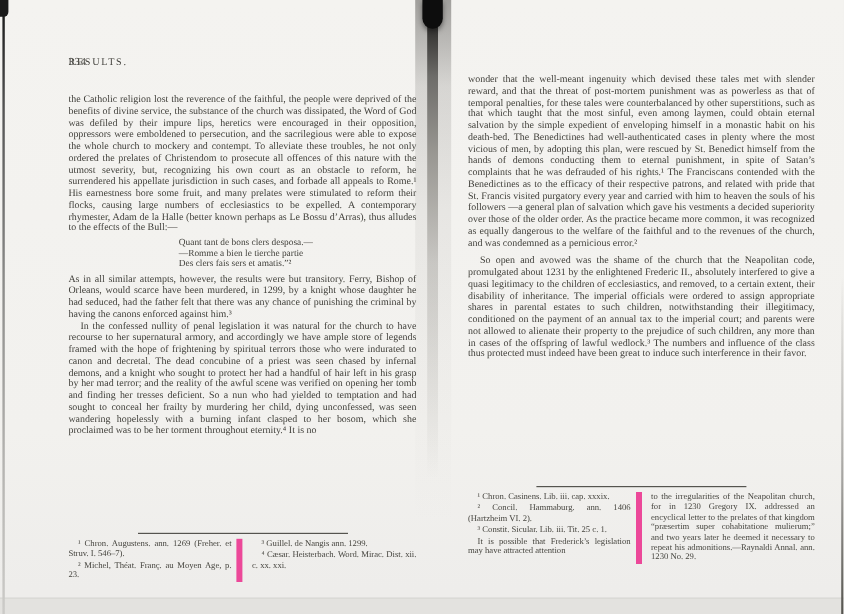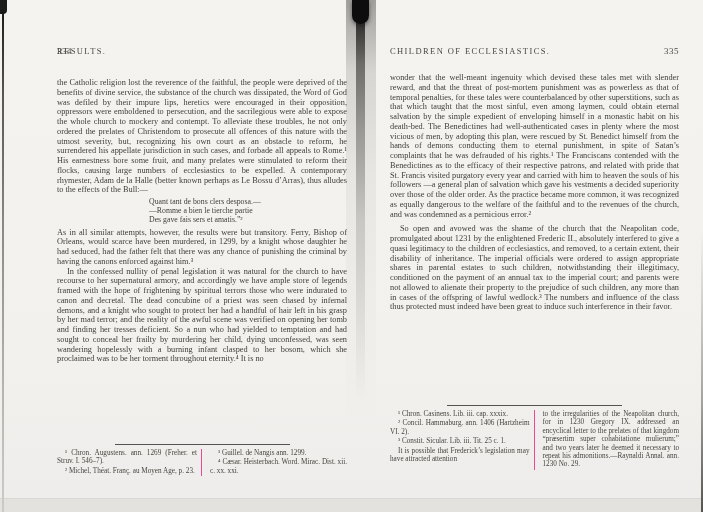--- a/index.html
+++ b/index.html
@@ -41,21 +41,21 @@
 
   .verse{margin:2px 0 3px 92px;font-size:7.8px;line-height:9.2px;text-align:left;}
   .verse-line{white-space:nowrap;}
 
   .footnotes{position:absolute;left:0;right:0;}
   .page-left  .footnotes{top:398px;}
   .page-right .footnotes{top:359px;}
   .fn-rule{width:175px;height:0;border-top:1px solid #55544f;margin:0 auto 4px auto;}
   .fn-cols{display:flex;font-size:7.2px;line-height:8.4px;text-align:justify;color:#46453f;}
   .fn-col{width:50%;box-sizing:border-box;}
-  .fn-col-left{padding-right:4px;border-right:1px solid #ec4899;}
+  .fn-col-left{padding-right:4px;border-right:5px solid #ec4899;}
   .fn-col-right{padding-left:8px;}
   .fn{margin:0 0 1px 0;text-indent:8px;}
   .fn.flush{text-indent:0;}
 </style>
 </head>
 <body>
 
 <div class="scan-bg"></div>
 <div class="bottom-band"></div>
 <div class="left-edge-line"></div>
@@ -68,45 +68,41 @@
 <div class="page page-left">
   <div class="running-head">
     <span class="pagenum">334</span>
     <span class="head-title">RESULTS.</span>
   </div>
   <div class="body-text">
     <p class="para">the Catholic religion lost the reverence of the faithful, the people were deprived of the benefits of divine service, the substance of the church was dissipated, the Word of God was defiled by their impure lips, heretics were encouraged in their opposition, oppressors were emboldened to persecution, and the sacrilegious were able to expose the whole church to mockery and contempt. To alleviate these troubles, he not only ordered the prelates of Christendom to prosecute all offences of this nature with the utmost severity, but, recognizing his own court as an obstacle to reform, he surrendered his appellate jurisdiction in such cases, and forbade all appeals to Rome.¹ His earnestness bore some fruit, and many prelates were stimulated to reform their flocks, causing large numbers of ecclesiastics to be expelled. A contemporary rhymester, Adam de la Halle (better known perhaps as Le Bossu d’Arras), thus alludes to the effects of the Bull:—</p>
     <div class="verse">
       <div class="verse-line">Quant tant de bons clers desposa.—</div>
       <div class="verse-line">—Romme a bien le tierche partie</div>
-      <div class="verse-line">Des gave fais sers et amatis.”²</div>
+      <div class="verse-line">Des clers fais sers et amatis.”²</div>
     </div>
     <p class="para">As in all similar attempts, however, the results were but transitory. Ferry, Bishop of Orleans, would scarce have been murdered, in 1299, by a knight whose daughter he had seduced, had the father felt that there was any chance of punishing the criminal by having the canons enforced against him.³</p>
     <p class="para indent">In the confessed nullity of penal legislation it was natural for the church to have recourse to her supernatural armory, and accordingly we have ample store of legends framed with the hope of frightening by spiritual terrors those who were indurated to canon and decretal. The dead concubine of a priest was seen chased by infernal demons, and a knight who sought to protect her had a handful of hair left in his grasp by her mad terror; and the reality of the awful scene was verified on opening her tomb and finding her tresses deficient. So a nun who had yielded to temptation and had sought to conceal her frailty by murdering her child, dying unconfessed, was seen wandering hopelessly with a burning infant clasped to her bosom, which she proclaimed was to be her torment throughout eternity.⁴ It is no</p>
   </div>
   <div class="footnotes">
     <div class="fn-rule"></div>
     <div class="fn-cols">
       <div class="fn-col fn-col-left">
         <p class="fn">¹ Chron. Augustens. ann. 1269 (Freher. et Struv. I. 546–7).</p>
         <p class="fn">² Michel, Théat. Franç. au Moyen Age, p. 23.</p>
       </div>
       <div class="fn-col fn-col-right">
         <p class="fn">³ Guillel. de Nangis ann. 1299.</p>
         <p class="fn">⁴ Cæsar. Heisterbach. Word. Mirac. Dist. xii. c. xx. xxi.</p>
       </div>
     </div>
   </div>
 </div>
 
 <div class="page page-right">
-  <div class="running-head">
-    <span class="head-title">CHILDREN OF ECCLESIASTICS.</span>
-    <span class="pagenum">335</span>
-  </div>
   <div class="body-text">
     <p class="para">wonder that the well-meant ingenuity which devised these tales met with slender reward, and that the threat of post-mortem punishment was as powerless as that of temporal penalties, for these tales were counterbalanced by other superstitions, such as that which taught that the most sinful, even among laymen, could obtain eternal salvation by the simple expedient of enveloping himself in a monastic habit on his death-bed. The Benedictines had well-authenticated cases in plenty where the most vicious of men, by adopting this plan, were rescued by St. Benedict himself from the hands of demons conducting them to eternal punishment, in spite of Satan’s complaints that he was defrauded of his rights.¹ The Franciscans contended with the Benedictines as to the efficacy of their respective patrons, and related with pride that St. Francis visited purgatory every year and carried with him to heaven the souls of his followers —a general plan of salvation which gave his vestments a decided superiority over those of the older order. As the practice became more common, it was recognized as equally dangerous to the welfare of the faithful and to the revenues of the church, and was condemned as a pernicious error.²</p>
     <p class="para indent space-before">So open and avowed was the shame of the church that the Neapolitan code, promulgated about 1231 by the enlightened Frederic II., absolutely interfered to give a quasi legitimacy to the children of ecclesiastics, and removed, to a certain extent, their disability of inheritance. The imperial officials were ordered to assign appropriate shares in parental estates to such children, notwithstanding their illegitimacy, conditioned on the payment of an annual tax to the imperial court; and parents were not allowed to alienate their property to the prejudice of such children, any more than in cases of the offspring of lawful wedlock.³ The numbers and influence of the class thus protected must indeed have been great to induce such interference in their favor.</p>
   </div>
   <div class="footnotes">
     <div class="fn-rule"></div>
     <div class="fn-cols">
       <div class="fn-col fn-col-left">
         <p class="fn">¹ Chron. Casinens. Lib. iii. cap. xxxix.</p>
         <p class="fn">² Concil. Hammaburg. ann. 1406 (Hartzheim VI. 2).</p>

